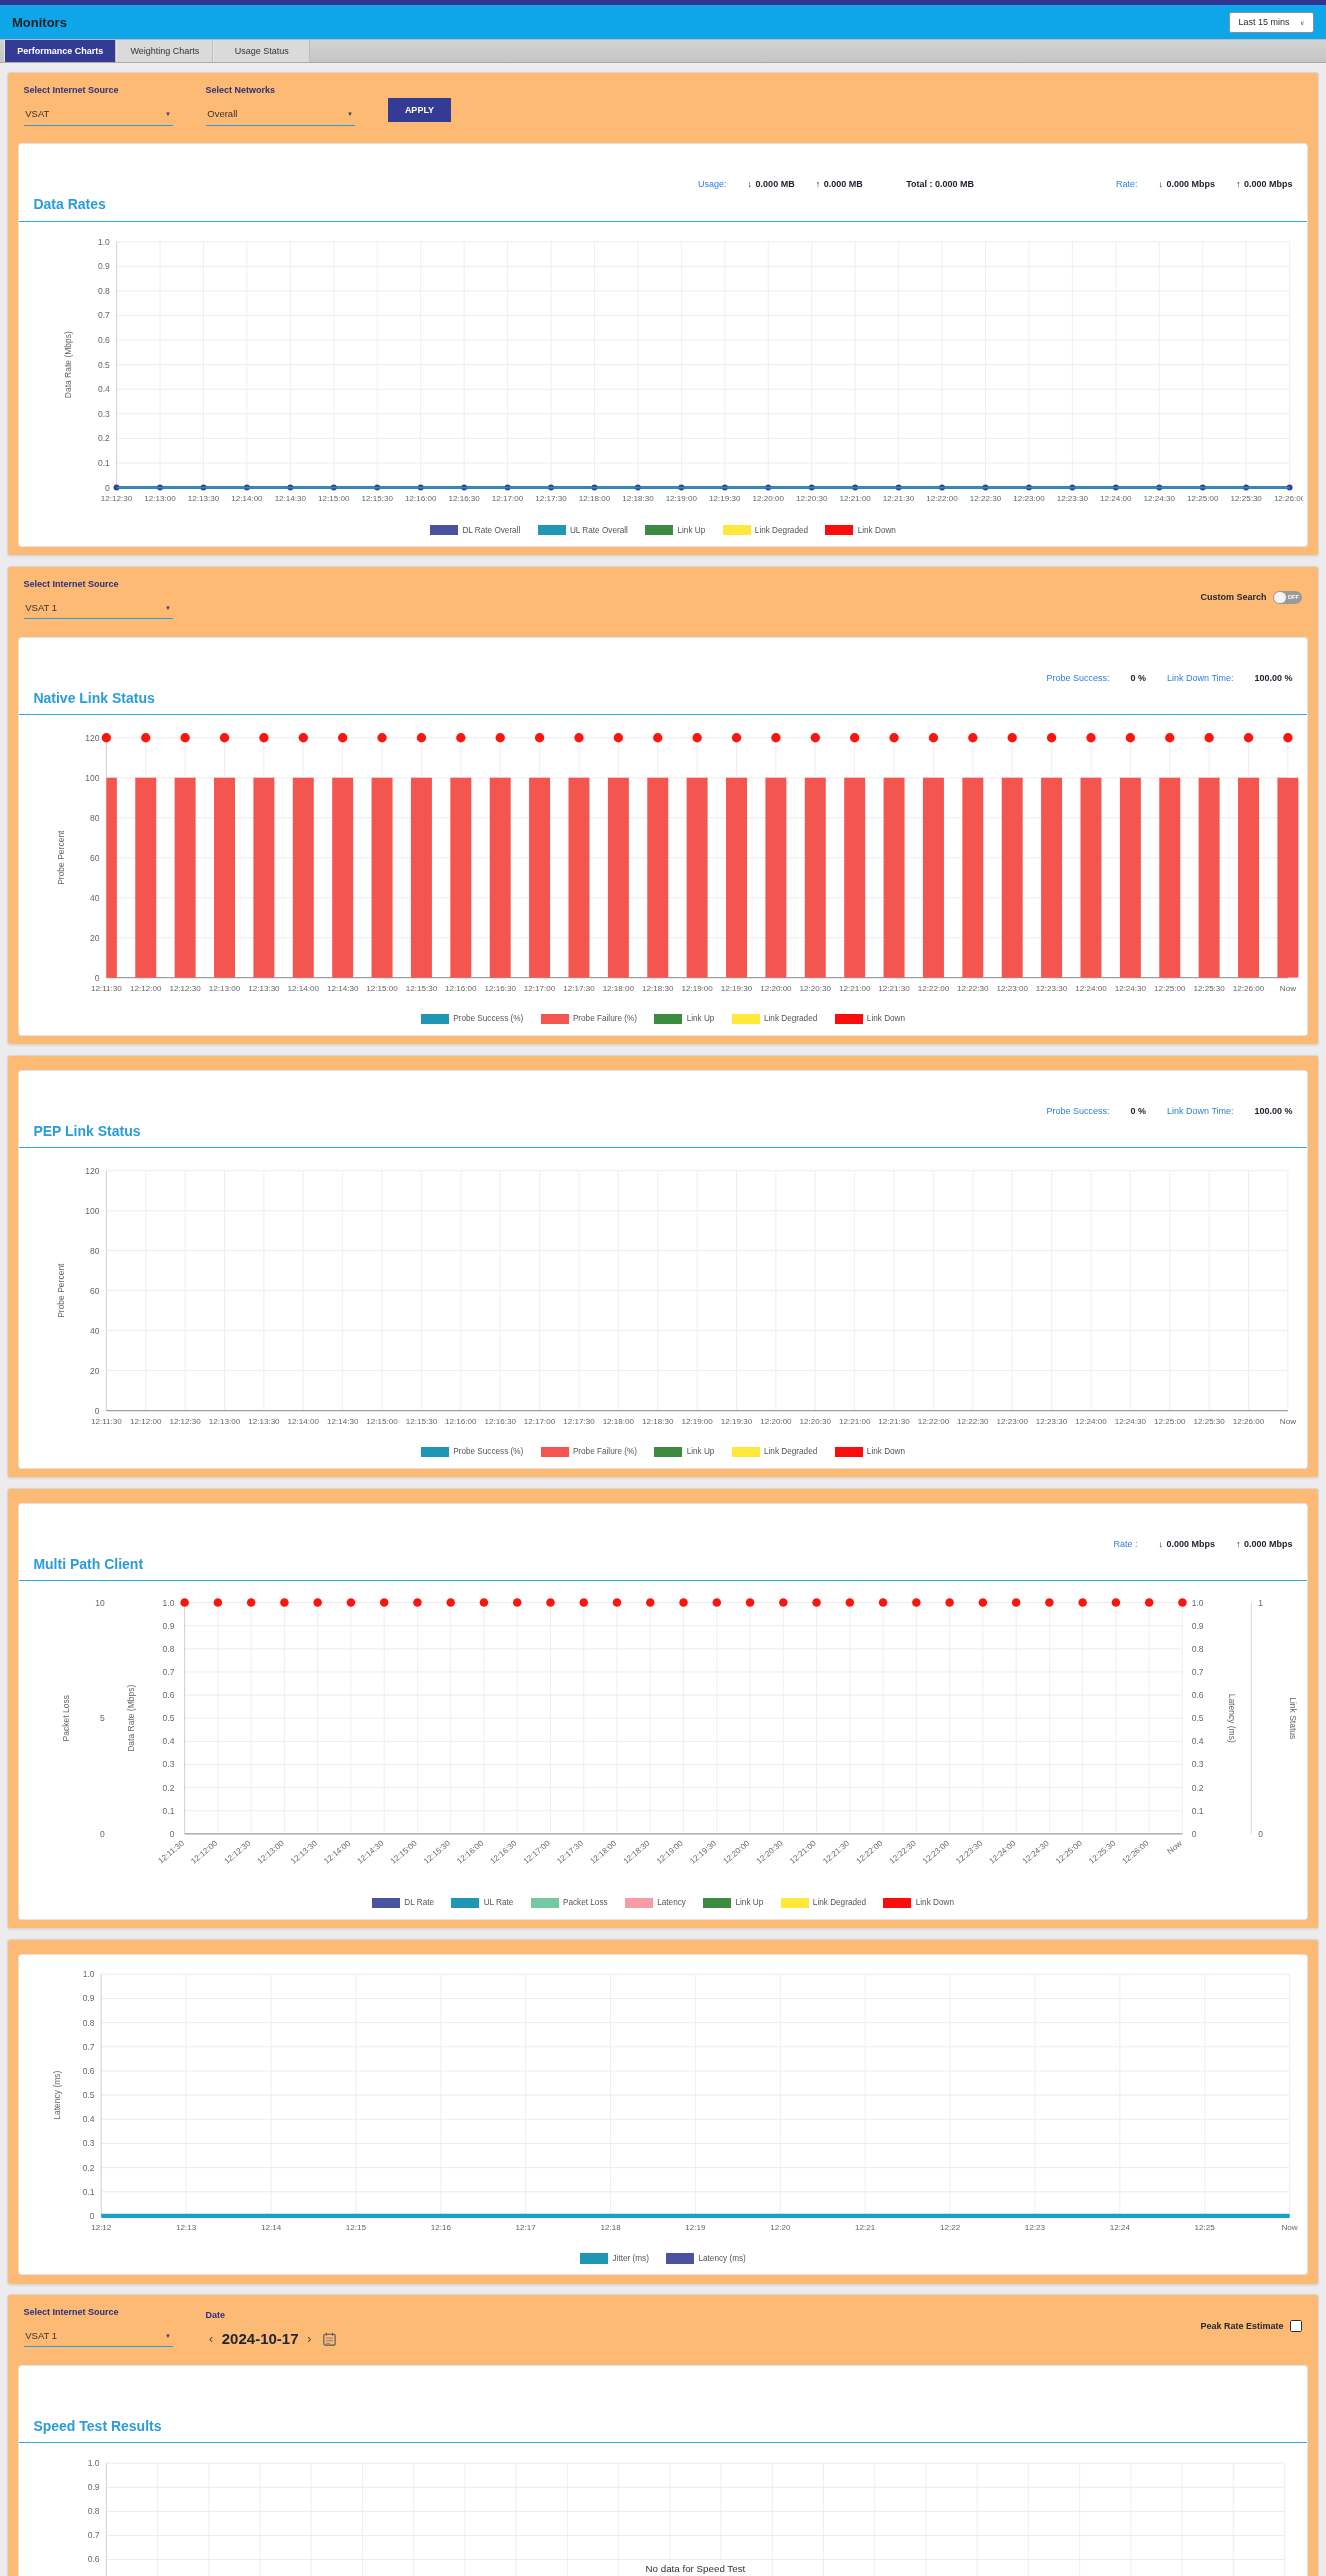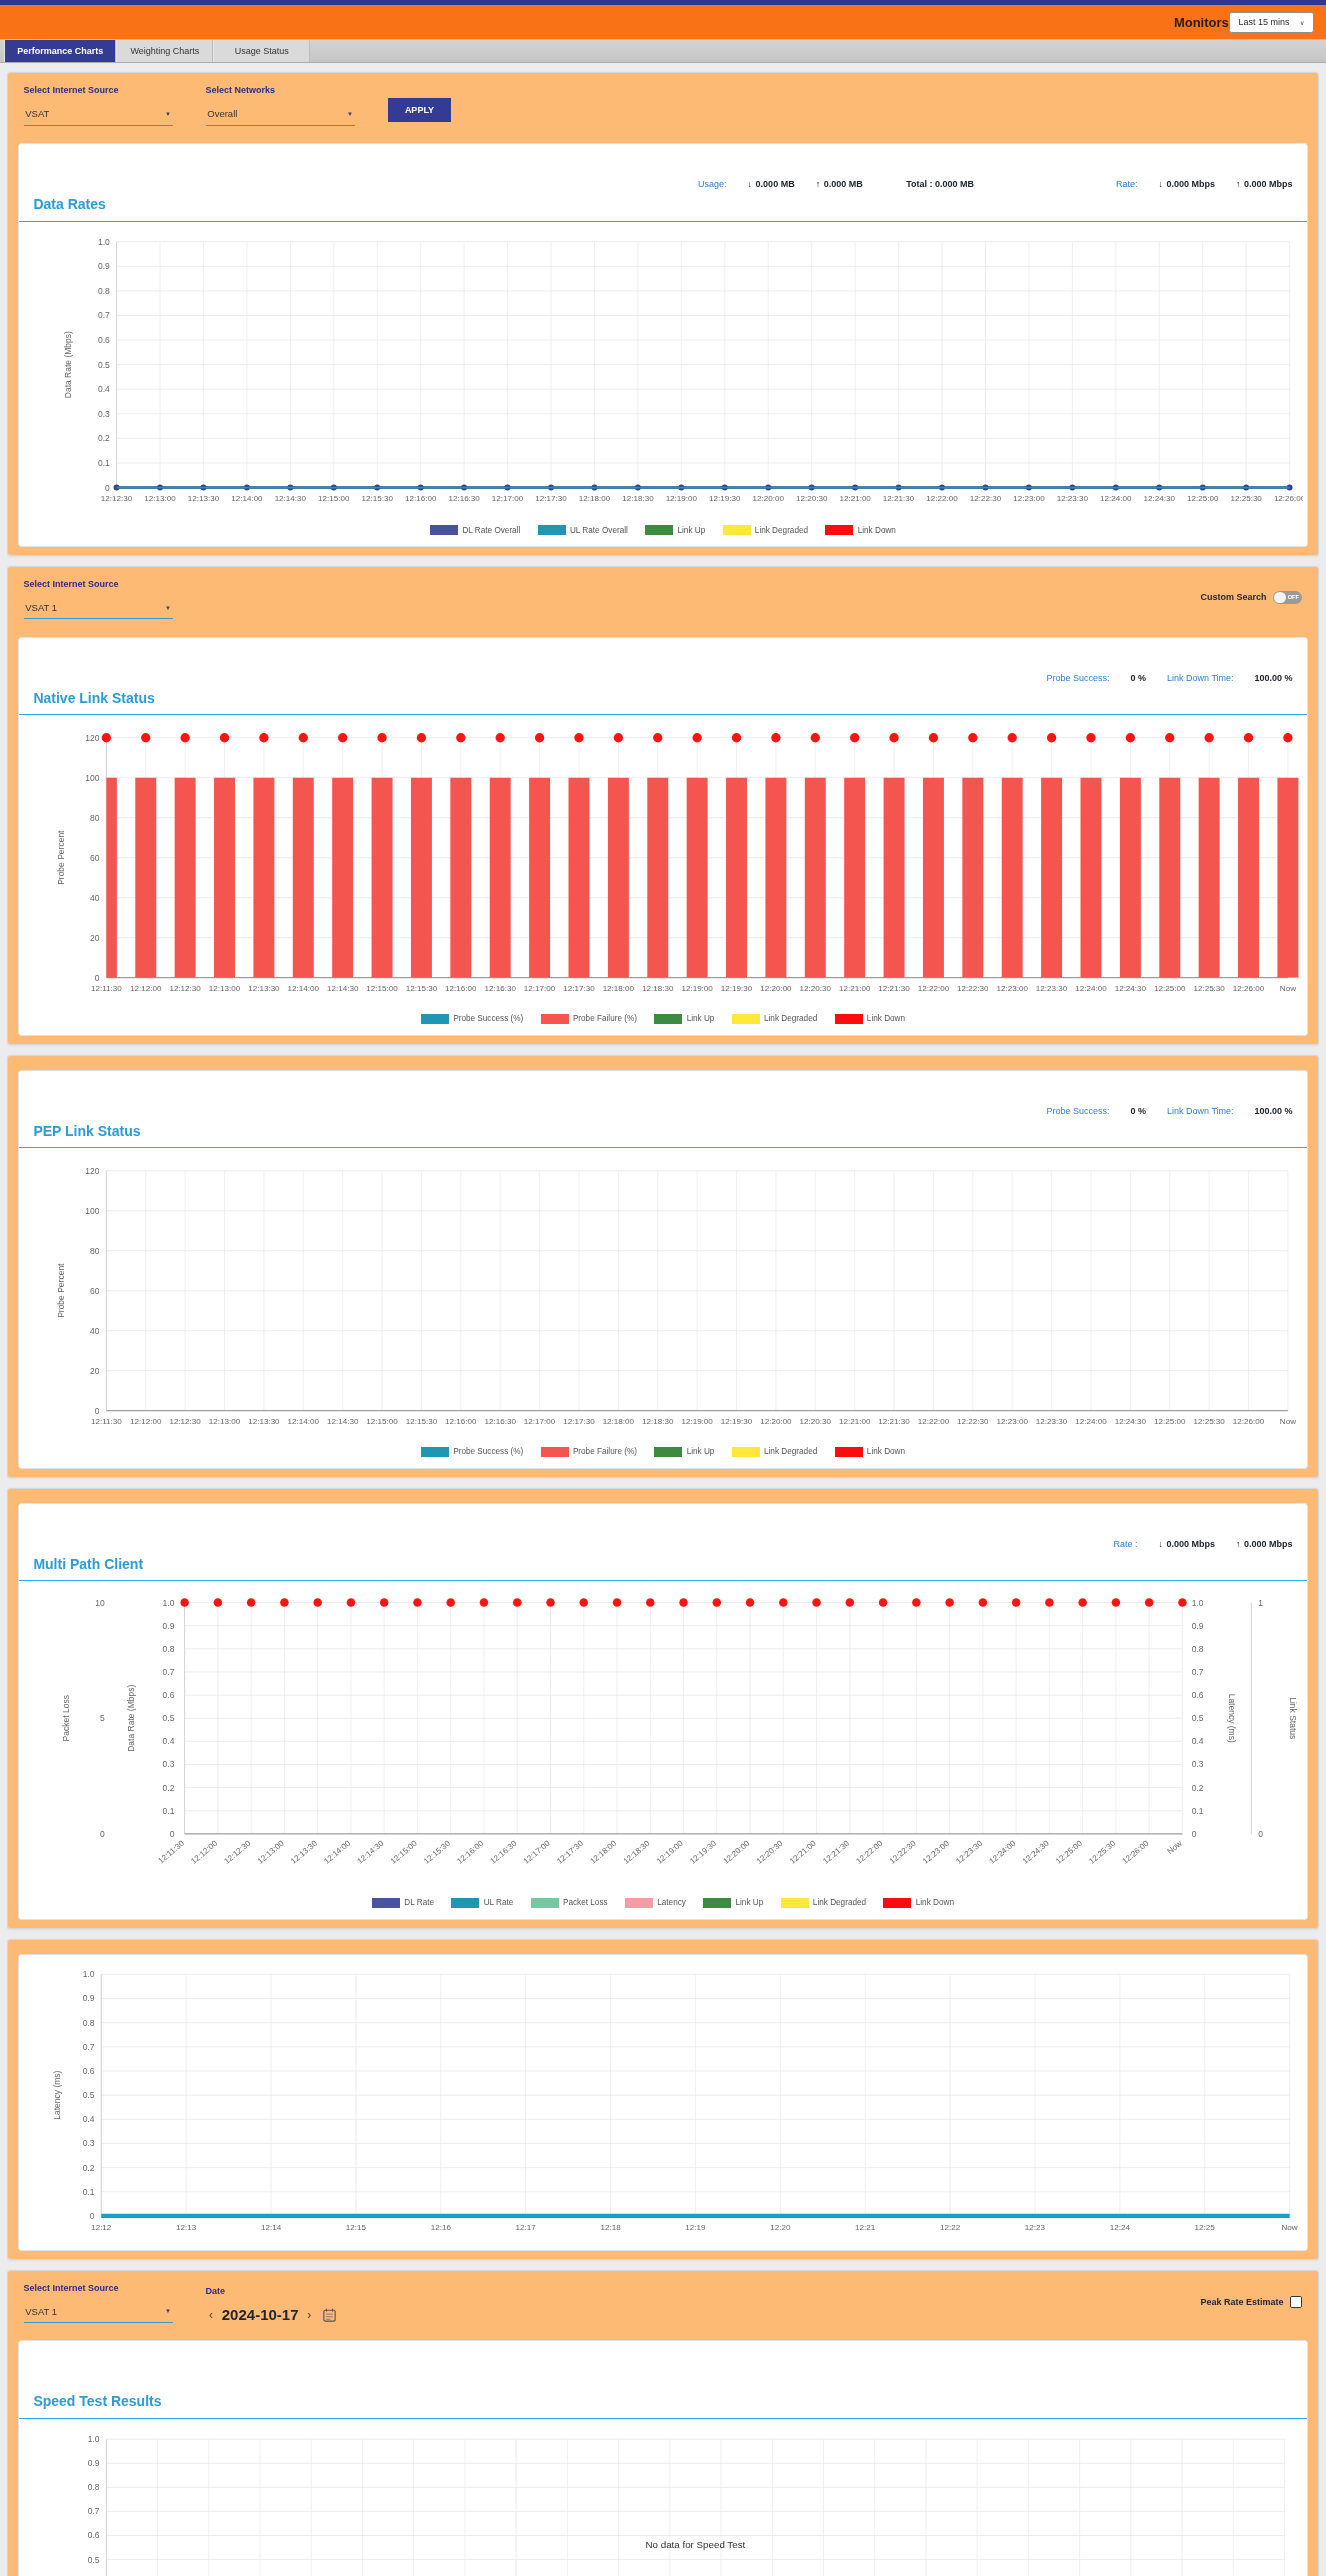--- a/index.html
+++ b/index.html
@@ -1,21 +1,21 @@
 <!DOCTYPE html>
 <html style="font-size:14px"><head>
 <meta charset="utf-8">
 <style>
   * { margin:0; padding:0; box-sizing:border-box; }
   html,body { font-family:"Liberation Sans", sans-serif; }
   body { width:1326px; height:2576px; background:#ECECEE; overflow:hidden; }
   svg text { font-family:"Liberation Sans", sans-serif; }
 
   .topstrip { height:5.2px; background:#2F3590; }
-  .apphead { display:flex; justify-content:flex-end; align-items:center; background:#f97316; padding:7px 12px 6px; }
+  .apphead { display:flex; justify-content:space-between; align-items:center; background:#0ea5e9; padding:7px 12px 6px; }
   .apptitle { font-size:13px; font-weight:600; color:#222; }
   .timesel { display:flex; align-items:center; gap:10.4px; border:0.9px solid #8F8F8F; border-radius:2.6px; background:#fff; padding:4.3px 8.7px; font-size:9px; color:#1E2430; cursor:pointer; }
   .chev { font-size:6px; color:#3A3F6E; }
 
   .tabs { display:flex; background:linear-gradient(#D3D3D3,#C5C5C5); border-top:0.9px solid #BBB; border-bottom:0.9px solid #ABABAB; padding-left:4.3px; }
   .tab { padding:6px 12px; font-size:9px; color:#333; background:#DADADA; border-right:0.9px solid #BDBDBD; border-left:0.9px solid #E6E6E6; min-width:97px; text-align:center; cursor:pointer; }
   .tab.active { background:#333B94; color:#fff; font-weight:700; }
 
   .card { margin:9.5px 7px; background:#fdba74; border:0.9px solid #D8D8D8; border-radius:3.5px; padding:8.7px 10.4px; box-shadow:0 0.9px 1.7px rgba(0,0,0,.07); }
 
@@ -804,20 +804,30 @@
           <text x="790.5" y="312" font-size="9.5" fill="#666" text-anchor="middle">12:19</text>
           <text x="890.2857142857143" y="312" font-size="9.5" fill="#666" text-anchor="middle">12:20</text>
           <text x="990.0714285714286" y="312" font-size="9.5" fill="#666" text-anchor="middle">12:21</text>
           <text x="1089.857142857143" y="312" font-size="9.5" fill="#666" text-anchor="middle">12:22</text>
           <text x="1189.642857142857" y="312" font-size="9.5" fill="#666" text-anchor="middle">12:23</text>
           <text x="1289.4285714285713" y="312" font-size="9.5" fill="#666" text-anchor="middle">12:24</text>
           <text x="1389.2142857142858" y="312" font-size="9.5" fill="#666" text-anchor="middle">12:25</text>
           <text x="1489" y="312" font-size="9.5" fill="#666" text-anchor="middle">Now</text>
           <polyline points="92,296 191.78571428571428,296 291.57142857142856,296 391.35714285714283,296 491.14285714285717,296 590.9285714285714,296 690.7142857142857,296 790.5,296 890.2857142857143,296 990.0714285714286,296 1089.857142857143,296 1189.642857142857,296 1289.4285714285713,296 1389.2142857142858,296 1489,296" fill="none" stroke="#16A2C8" stroke-width="5"></polyline>
         </svg></div>
+    <div class="legend">
+        <span class="litem">
+          <span class="sw" style="background: rgb(31, 150, 180);"></span>
+          <span>Jitter (ms)</span>
+        </span>
+        <span class="litem">
+          <span class="sw" style="background: rgb(74, 84, 158);"></span>
+          <span>Latency (ms)</span>
+        </span>
+      </div>
   </div>
 </div>
 
 <div class="card">
   <div class="selrow">
     <div class="fieldwrap">
       <div class="flabel">Select Internet Source</div>
       <div class="field">
         <span>VSAT 1</span>
         <span class="chev">▼</span>

